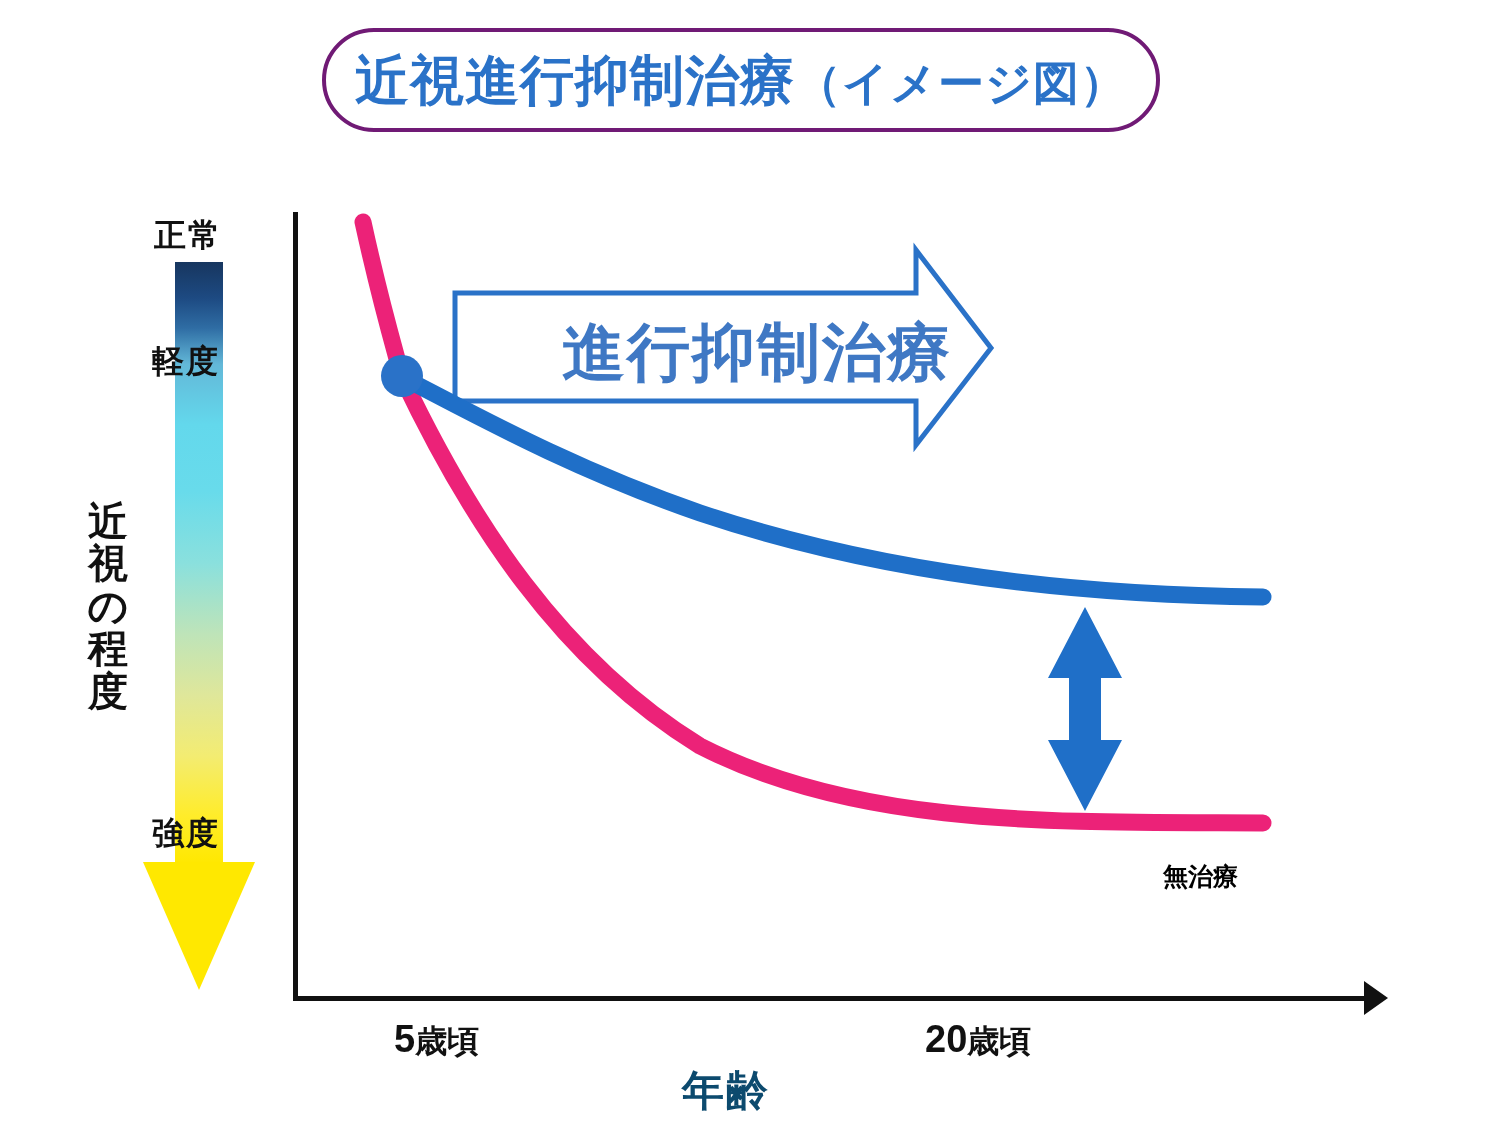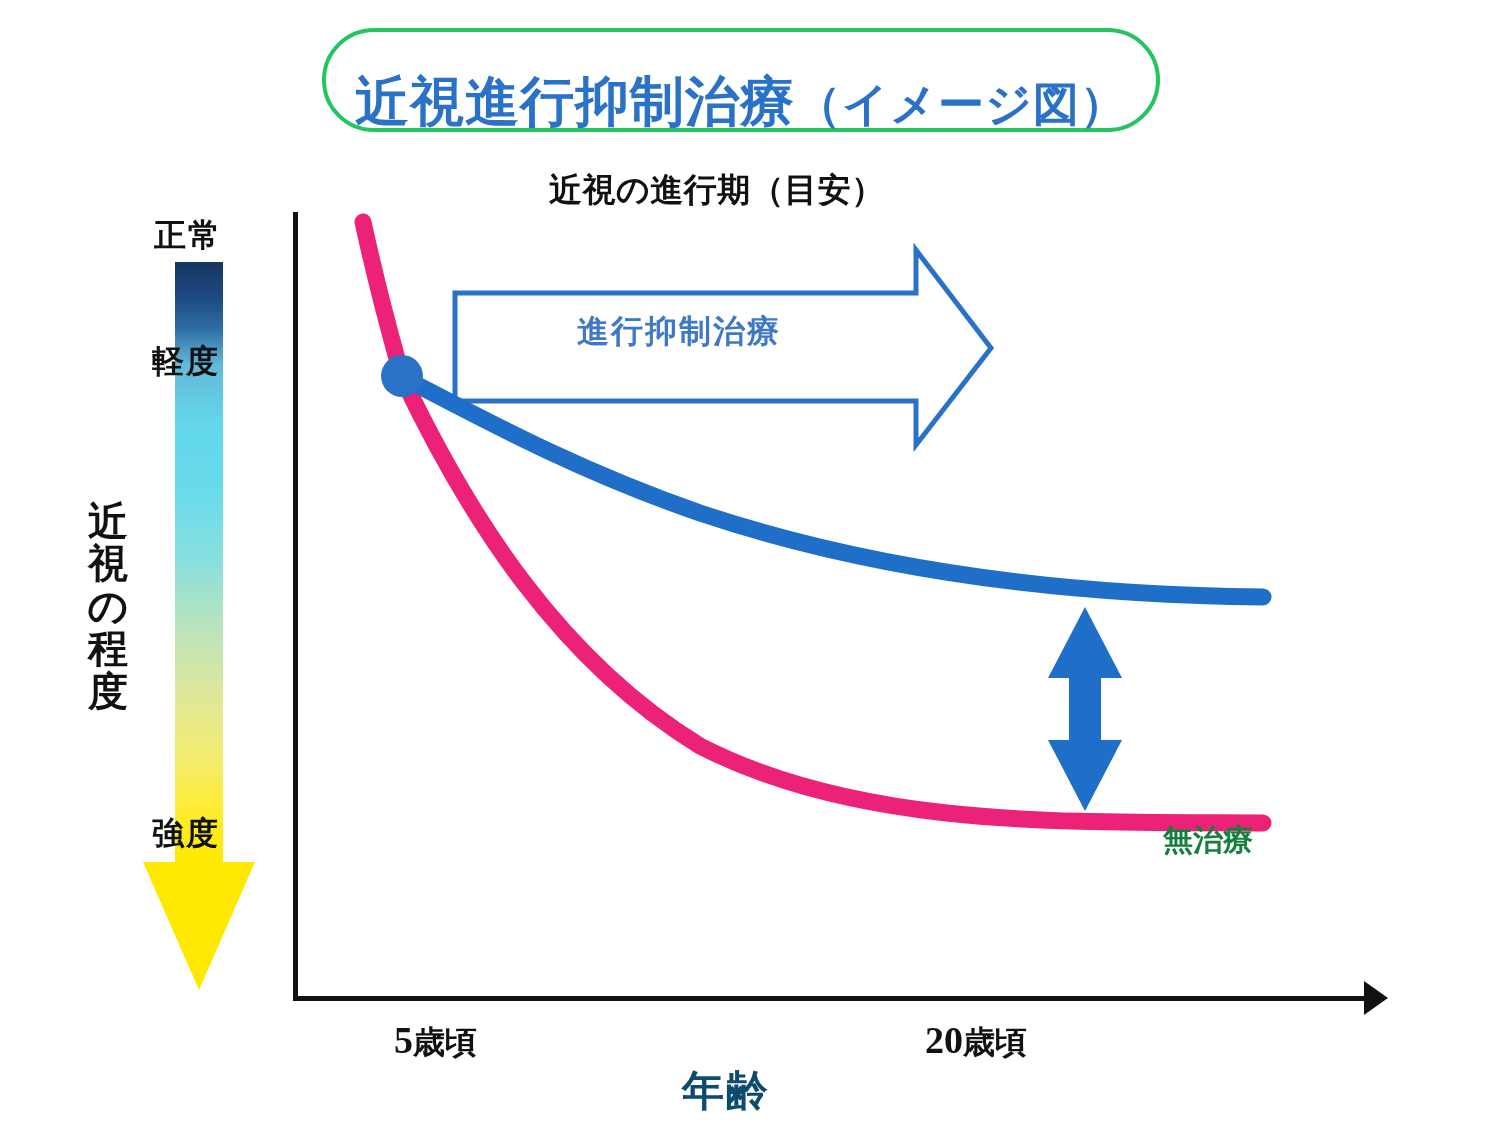--- a/index.html
+++ b/index.html
@@ -19,25 +19,25 @@
     background: #ffffff;
   }
 
   
   #title-pill {
     position: absolute;
     left: 322px;
     top: 28px;
     width: 838px;
     height: 104px;
-    border: 4px solid #22c55e;
+    border: 4px solid #701a75;
     border-radius: 54px;
     box-sizing: border-box;
     display: flex;
-    align-items: flex-end;
+    align-items: center;
     justify-content: center;
   }
   #title-text {
     color: #2a72c8;
     font-size: 54px;
     font-weight: bold;
     letter-spacing: 1px;
     line-height: 1;
     white-space: nowrap;
   }
@@ -143,21 +143,20 @@
     border-left: 24px solid #111;
   }
 
   
   .x-tick-label {
     position: absolute;
     font-size: 32px;
     font-weight: bold;
     color: #111;
     white-space: nowrap;
-    font-family: Liberation Serif, serif;
   }
   .x-tick-label .num { font-size: 38px; }
   #x-tick-5  { left: 394px; top: 1018px; }
   #x-tick-18 { left: 925px; top: 1018px; }
   #x-axis-caption {
     position: absolute;
     left: 682px;
     top: 1063px;
     font-size: 42px;
     font-weight: bold;
@@ -181,49 +180,48 @@
     left: 1015px;
     top: 537px;
     font-size: 30px;
     font-weight: bold;
     color: #111;
     white-space: nowrap;
   }
   #label-untreated {
     position: absolute;
     left: 1163px;
-    top: 820px;
-    font-size: 30px;
-    font-weight: bold;
-    color: #15803d;
+    top: 860px;
+    font-size: 25px;
+    font-weight: bold;
+    color: #000000;
     white-space: nowrap;
   }
 
   
   #treatment-arrow-text {
     position: absolute;
-    left: 577px;
+    left: 562px;
     top: 310px;
-    font-size: 32px;
+    font-size: 63px;
     font-weight: bold;
     color: #3f78c4;
     letter-spacing: 2px;
     white-space: nowrap;
   }
 </style>
 </head>
 <body>
 
 <div id="canvas">
 
   <div id="title-pill">
     <div id="title-text"><span>近視進行抑制治療</span><span class="paren">（イメージ図）</span></div>
   </div>
 
-  <div id="progress-period-label">近視の進行期（目安）</div>
 
   <div id="severity-bar"></div>
   <div id="severity-arrow-head"></div>
   <div class="severity-tick-label" id="sev-label-normal">正常</div>
   <div class="severity-tick-label" id="sev-label-mild">軽度</div>
   <div class="severity-tick-label" id="sev-label-severe">強度</div>
 
   <div id="y-axis-caption">
     <span>近</span>
     <span>視</span>

